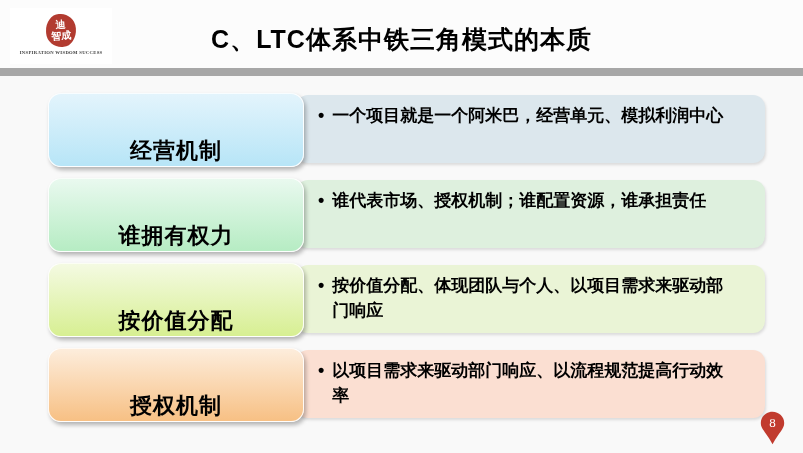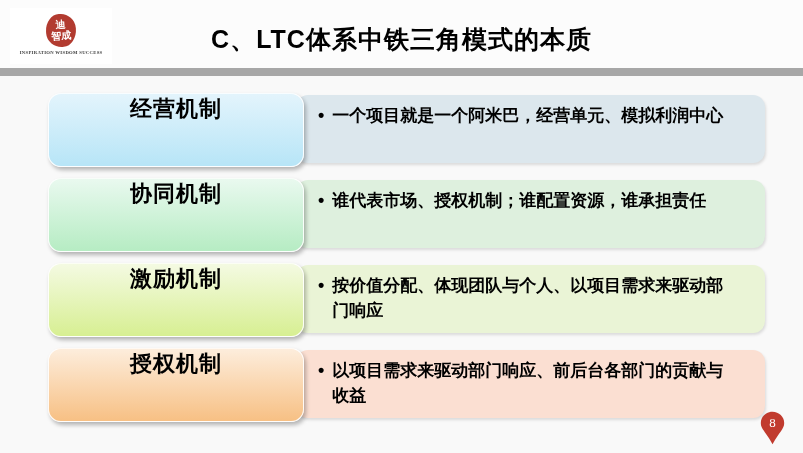--- a/index.html
+++ b/index.html
@@ -68,21 +68,21 @@
   .bullet-text {
     font-size: 17px; font-weight: 700; color: #000;
     line-height: 25px; max-width: 400px;
   }
   .row-label {
     position: absolute; left: 48px; top: 0; width: 256px; height: 74px;
     border-radius: 13px;
     background: linear-gradient(to bottom, var(--top), var(--bottom));
     border: 1px solid rgba(255,255,255,0.9);
     box-sizing: border-box;
-    display: flex; align-items: flex-start; justify-content: center;
+    display: flex; align-items: flex-end; justify-content: center;
     box-shadow: 2px 3px 4px rgba(0,0,0,0.28);
     z-index: 2;
   }
   .row-label span {
     font-size: 22px; font-weight: 700; color: #000; letter-spacing: 1px;
   }
 
   
   .page-pin {
     position: absolute; right: 18px; bottom: 8px; width: 25px; height: 34px;
@@ -120,38 +120,38 @@
       <span>经营机制</span>
     </div>
   </div>
 
   <div class="row">
     <div class="row-content" style="background-color: rgb(222, 240, 222);">
       <span class="bullet">•</span>
       <span class="bullet-text">谁代表市场、授权机制；谁配置资源，谁承担责任</span>
     </div>
     <div class="row-label" style="--top: #e9f9ef; --bottom: #b6ecc3;">
-      <span>协同机制</span>
+      <span>谁拥有权力</span>
     </div>
   </div>
 
   <div class="row">
     <div class="row-content" style="background-color: rgb(234, 244, 214);">
       <span class="bullet">•</span>
       <span class="bullet-text">按价值分配、体现团队与个人、以项目需求来驱动部门响应</span>
     </div>
     <div class="row-label" style="--top: #f4fae2; --bottom: #d7ef92;">
-      <span>激励机制</span>
+      <span>按价值分配</span>
     </div>
   </div>
 
   <div class="row">
     <div class="row-content" style="background-color: rgb(251, 223, 210);">
       <span class="bullet">•</span>
-      <span class="bullet-text">以项目需求来驱动部门响应、前后台各部门的贡献与收益</span>
+      <span class="bullet-text">以项目需求来驱动部门响应、以流程规范提高行动效率</span>
     </div>
     <div class="row-label" style="--top: #fdeddc; --bottom: #f7c084;">
       <span>授权机制</span>
     </div>
   </div>
 
 </div>
 
 <div class="page-pin">
   <svg viewBox="0 0 25 34">

